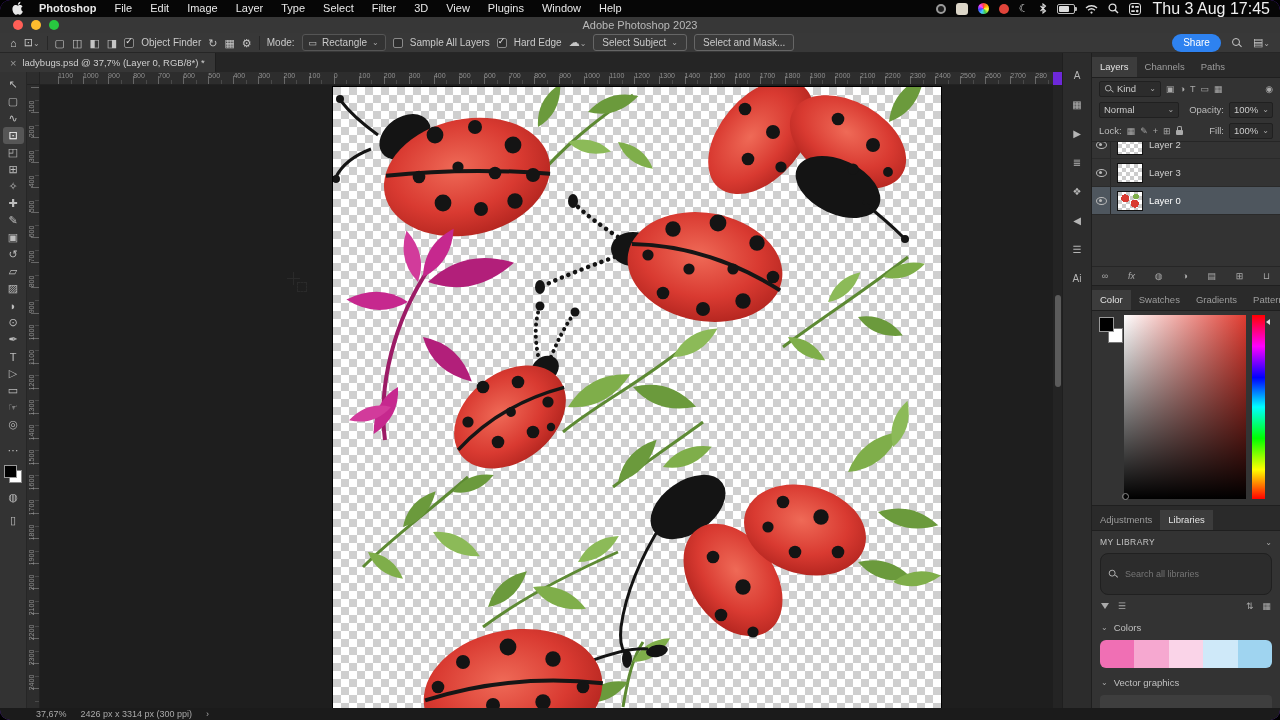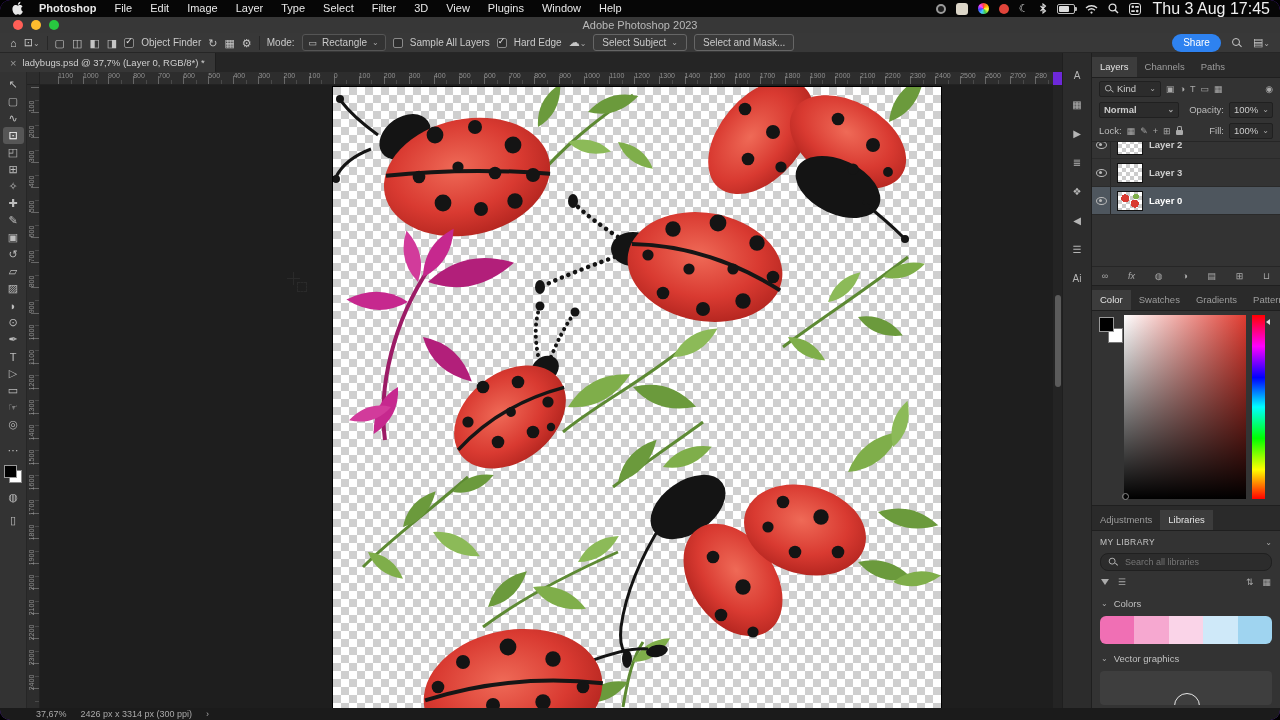--- a/index.html
+++ b/index.html
@@ -97,21 +97,21 @@
   .ptabs{display:flex;height:24px;align-items:flex-end;background:#2a2a2a;border-bottom:1px solid #1f1f1f;}
   .ptab{padding:4px 8px 5px;color:#9c9c9c;}
   .ptab.active{background:#3c3c3c;color:#e3e3e3;}
   .prow{display:flex;align-items:center;gap:5px;padding:0 7px;height:21px;color:#bbb;}
   .field{display:inline-flex;align-items:center;justify-content:space-between;background:#2c2c2c;border:1px solid #202020;
          border-radius:2px;padding:1px 4px;height:12px;color:#ccc;gap:4px;}
   .tiny-ic{font-size:9px;color:#aaa;}
   .padlock{width:7px;height:5px;background:#aaa;border-radius:1px;position:relative;display:inline-block;margin-top:4px;}
   .padlock::before{content:"";position:absolute;left:1px;top:-4px;width:3px;height:3px;border:1px solid #aaa;border-bottom:none;border-radius:2px 2px 0 0;}
   #layer-list{height:124px;overflow:hidden;border-top:1px solid #262626;}
-  .layer-row{display:flex;align-items:center;height:27px;border-bottom:1px solid #2a2a2a;gap:6px;font-weight:bold;}
+  .layer-row{display:flex;align-items:center;height:27px;border-bottom:1px solid #2a2a2a;gap:6px;}
   .layer-row.partial{margin-top:-11px;}
   .layer-row.selected{background:#4e565e;}
   .eye-wrap{width:18px;height:100%;display:flex;align-items:center;justify-content:center;border-right:1px solid #272727;}
   .eye{width:11px;height:8px;border:1px solid #b9b9b9;border-radius:50%;position:relative;display:inline-block;box-sizing:border-box;}
   .eye::after{content:"";position:absolute;left:2.5px;top:1.5px;width:3px;height:3px;background:#b9b9b9;border-radius:50%;}
   .thumb{width:24px;height:18px;border:1px solid #111;
          background:conic-gradient(#fff 0 25%,#ccc 0 50%,#fff 0 75%,#ccc 0) 0 0/8px 8px;}
   .thumb.art{background:
       radial-gradient(circle at 30% 35%, #d93a31 0 4px, transparent 4px),
       radial-gradient(circle at 70% 65%, #d93a31 0 4px, transparent 4px),
@@ -131,21 +131,21 @@
           background:linear-gradient(to bottom,rgba(0,0,0,0),#000),linear-gradient(to right,#fff,#e03c31);}
   .hue-bar{position:absolute;left:160px;top:4px;width:13px;height:184px;
            background:linear-gradient(to bottom,#f00,#f0f 17%,#00f 34%,#0ff 50%,#0f0 67%,#ff0 84%,#f00);}
   .hue-marker{position:absolute;left:174px;top:8px;width:0;height:0;border-top:3px solid transparent;border-bottom:3px solid transparent;border-right:4px solid #ddd;}
   .sb-marker{position:absolute;left:30px;top:182px;width:5px;height:5px;border:1px solid #888;border-radius:50%;}
 
   
   .lib-row{display:flex;align-items:center;justify-content:space-between;padding:0 8px;height:22px;color:#b5b5b5;}
   .lib-name{font-size:8.5px;letter-spacing:.4px;color:#c3c3c3;}
   .search{margin:0 8px;height:16px;background:#2c2c2c;border:1px solid #202020;border-radius:8px;
-          display:flex;align-items:center;gap:5px;padding:0 7px;}
+          display:flex;align-items:center;gap:5px;padding:12px 7px;}
   .search input{background:transparent;border:none;outline:none;color:#bbb;font-size:9px;width:130px;font-family:"Liberation Sans",sans-serif;}
   .filterrow{display:flex;align-items:center;gap:9px;padding:6px 9px 4px;color:#ababab;font-size:9px;}
   .funnel{width:0;height:0;border-left:4px solid transparent;border-right:4px solid transparent;border-top:6px solid #ababab;}
   .frow-spacer{flex:1;}
   .sec-head{display:flex;align-items:center;gap:6px;padding:7px 9px 3px;color:#c0c0c0;}
   #lib-swatches{display:flex;height:28px;margin:4px 8px 2px;border-radius:6px;overflow:hidden;}
   .lib-swatch{flex:1;}
   .vtile{position:relative;margin:4px 8px 0;height:34px;background:#3e3e3e;border-radius:4px;overflow:hidden;}
   .vtile::after{content:"";position:absolute;left:50%;bottom:-14px;width:24px;height:24px;margin-left:-12px;
                 border:1.5px solid #e6e6e6;border-radius:50%;}
@@ -616,21 +616,21 @@
       </span>
       <span class="tiny-ic">▣</span>
       <span class="tiny-ic">◑</span>
       <span class="tiny-ic">T</span>
       <span class="tiny-ic">▭</span>
       <span class="tiny-ic">▦</span>
       <span style="flex:1;"></span>
       <span class="tiny-ic">◉</span>
     </div>
     <div class="prow">
-      <span class="field" style="width:74px;font-weight:bold;">
+      <span class="field" style="width:74px;">
         <span>Normal</span>
           <span class="chev">⌄</span>
       </span>
       <span style="flex:1;"></span>
       <span>Opacity:</span>
       <span class="field" style="width:34px;">
         <span>100%</span>
           <span class="chev">⌄</span>
       </span>
     </div>

